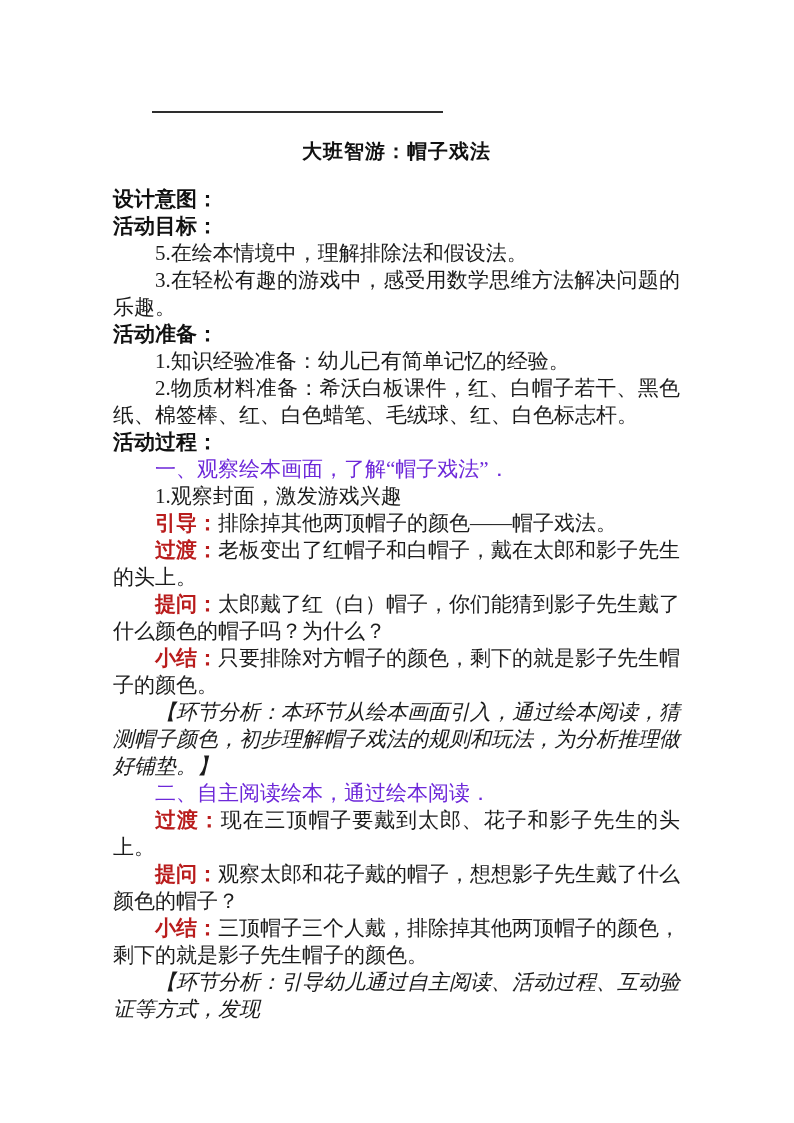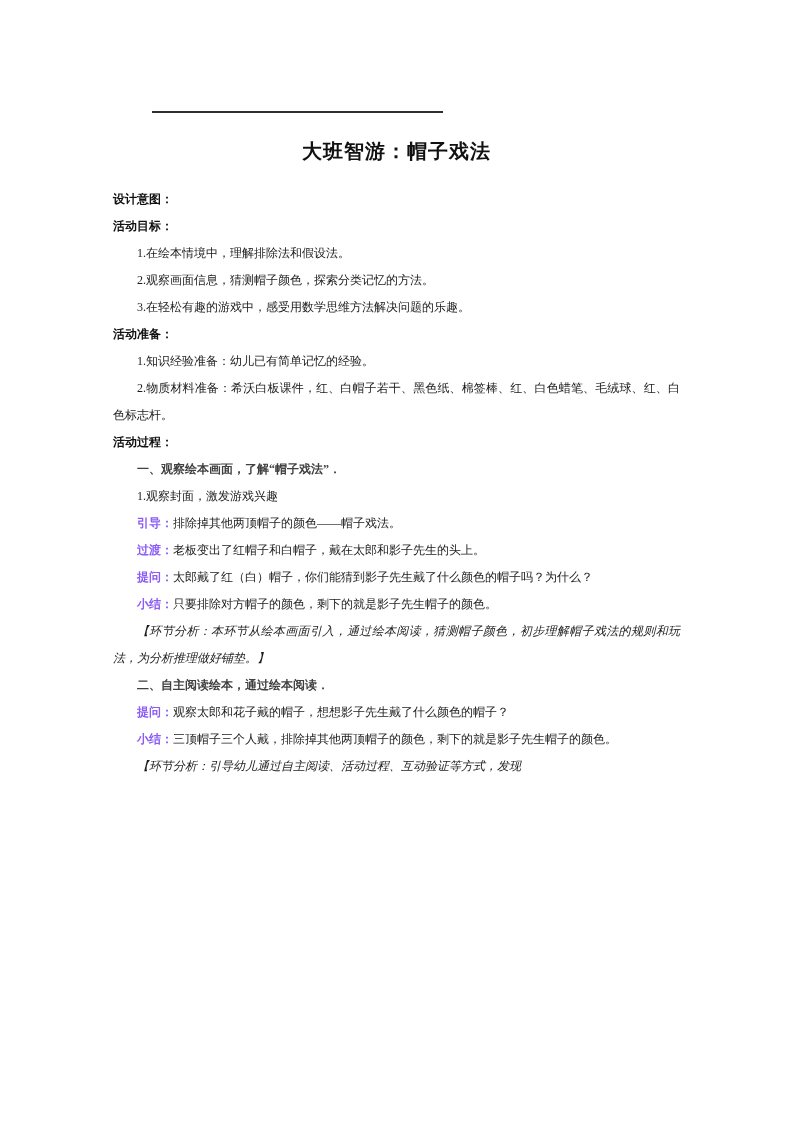--- a/index.html
+++ b/index.html
@@ -29,73 +29,73 @@
     margin-top: 23px;
     text-align: center;
     font-size: 20px;
     font-weight: bold;
     line-height: 30px;
     color: #111111;
     letter-spacing: 1px;
   }
   .content {
     margin-top: 20px;
-    font-size: 12px;
+    font-size: 21px;
     line-height: 27px;
     text-align: justify;
   }
   .content p {
     margin: 0;
     padding: 0;
   }
   p.heading {
     font-weight: bold;
     color: #111111;
   }
   p.body {
     text-indent: 2em;
   }
   p.subheading {
-    font-weight: bold;
+    font-weight: normal;
     text-indent: 2em;
-    color: #404040;
+    color: #6d28d9;
   }
   p.labeled {
     text-indent: 2em;
   }
   p.labeled b {
     font-weight: bold;
-    color: #8b5cf6;
+    color: #b91c1c;
   }
   p.analysis {
     text-indent: 2em;
     font-style: italic;
   }
 </style>
 </head>
 <body>
 
 <div class="page">
   <div class="rule"></div>
   <div class="title">大班智游：帽子戏法</div>
   <div class="content">
     <p class="heading">设计意图：</p>
     <p class="heading">活动目标：</p>
-    <p class="body">1.在绘本情境中，理解排除法和假设法。</p>
-    <p class="body">2.观察画面信息，猜测帽子颜色，探索分类记忆的方法。</p>
+    <p class="body">5.在绘本情境中，理解排除法和假设法。</p>
     <p class="body">3.在轻松有趣的游戏中，感受用数学思维方法解决问题的乐趣。</p>
     <p class="heading">活动准备：</p>
     <p class="body">1.知识经验准备：幼儿已有简单记忆的经验。</p>
     <p class="body">2.物质材料准备：希沃白板课件，红、白帽子若干、黑色纸、棉签棒、红、白色蜡笔、毛绒球、红、白色标志杆。</p>
     <p class="heading">活动过程：</p>
     <p class="subheading">一、观察绘本画面，了解“帽子戏法”．</p>
     <p class="body">1.观察封面，激发游戏兴趣</p>
     <p class="labeled"><b>引导：</b><span>排除掉其他两顶帽子的颜色——帽子戏法。</span></p>
     <p class="labeled"><b>过渡：</b><span>老板变出了红帽子和白帽子，戴在太郎和影子先生的头上。</span></p>
     <p class="labeled"><b>提问：</b><span>太郎戴了红（白）帽子，你们能猜到影子先生戴了什么颜色的帽子吗？为什么？</span></p>
     <p class="labeled"><b>小结：</b><span>只要排除对方帽子的颜色，剩下的就是影子先生帽子的颜色。</span></p>
     <p class="analysis">【环节分析：本环节从绘本画面引入，通过绘本阅读，猜测帽子颜色，初步理解帽子戏法的规则和玩法，为分析推理做好铺垫。】</p>
     <p class="subheading">二、自主阅读绘本，通过绘本阅读．</p>
+    <p class="labeled"><b>过渡：</b><span>现在三顶帽子要戴到太郎、花子和影子先生的头上。</span></p>
     <p class="labeled"><b>提问：</b><span>观察太郎和花子戴的帽子，想想影子先生戴了什么颜色的帽子？</span></p>
     <p class="labeled"><b>小结：</b><span>三顶帽子三个人戴，排除掉其他两顶帽子的颜色，剩下的就是影子先生帽子的颜色。</span></p>
     <p class="analysis">【环节分析：引导幼儿通过自主阅读、活动过程、互动验证等方式，发现</p>
   </div>
 </div>
 
 </body></html>

